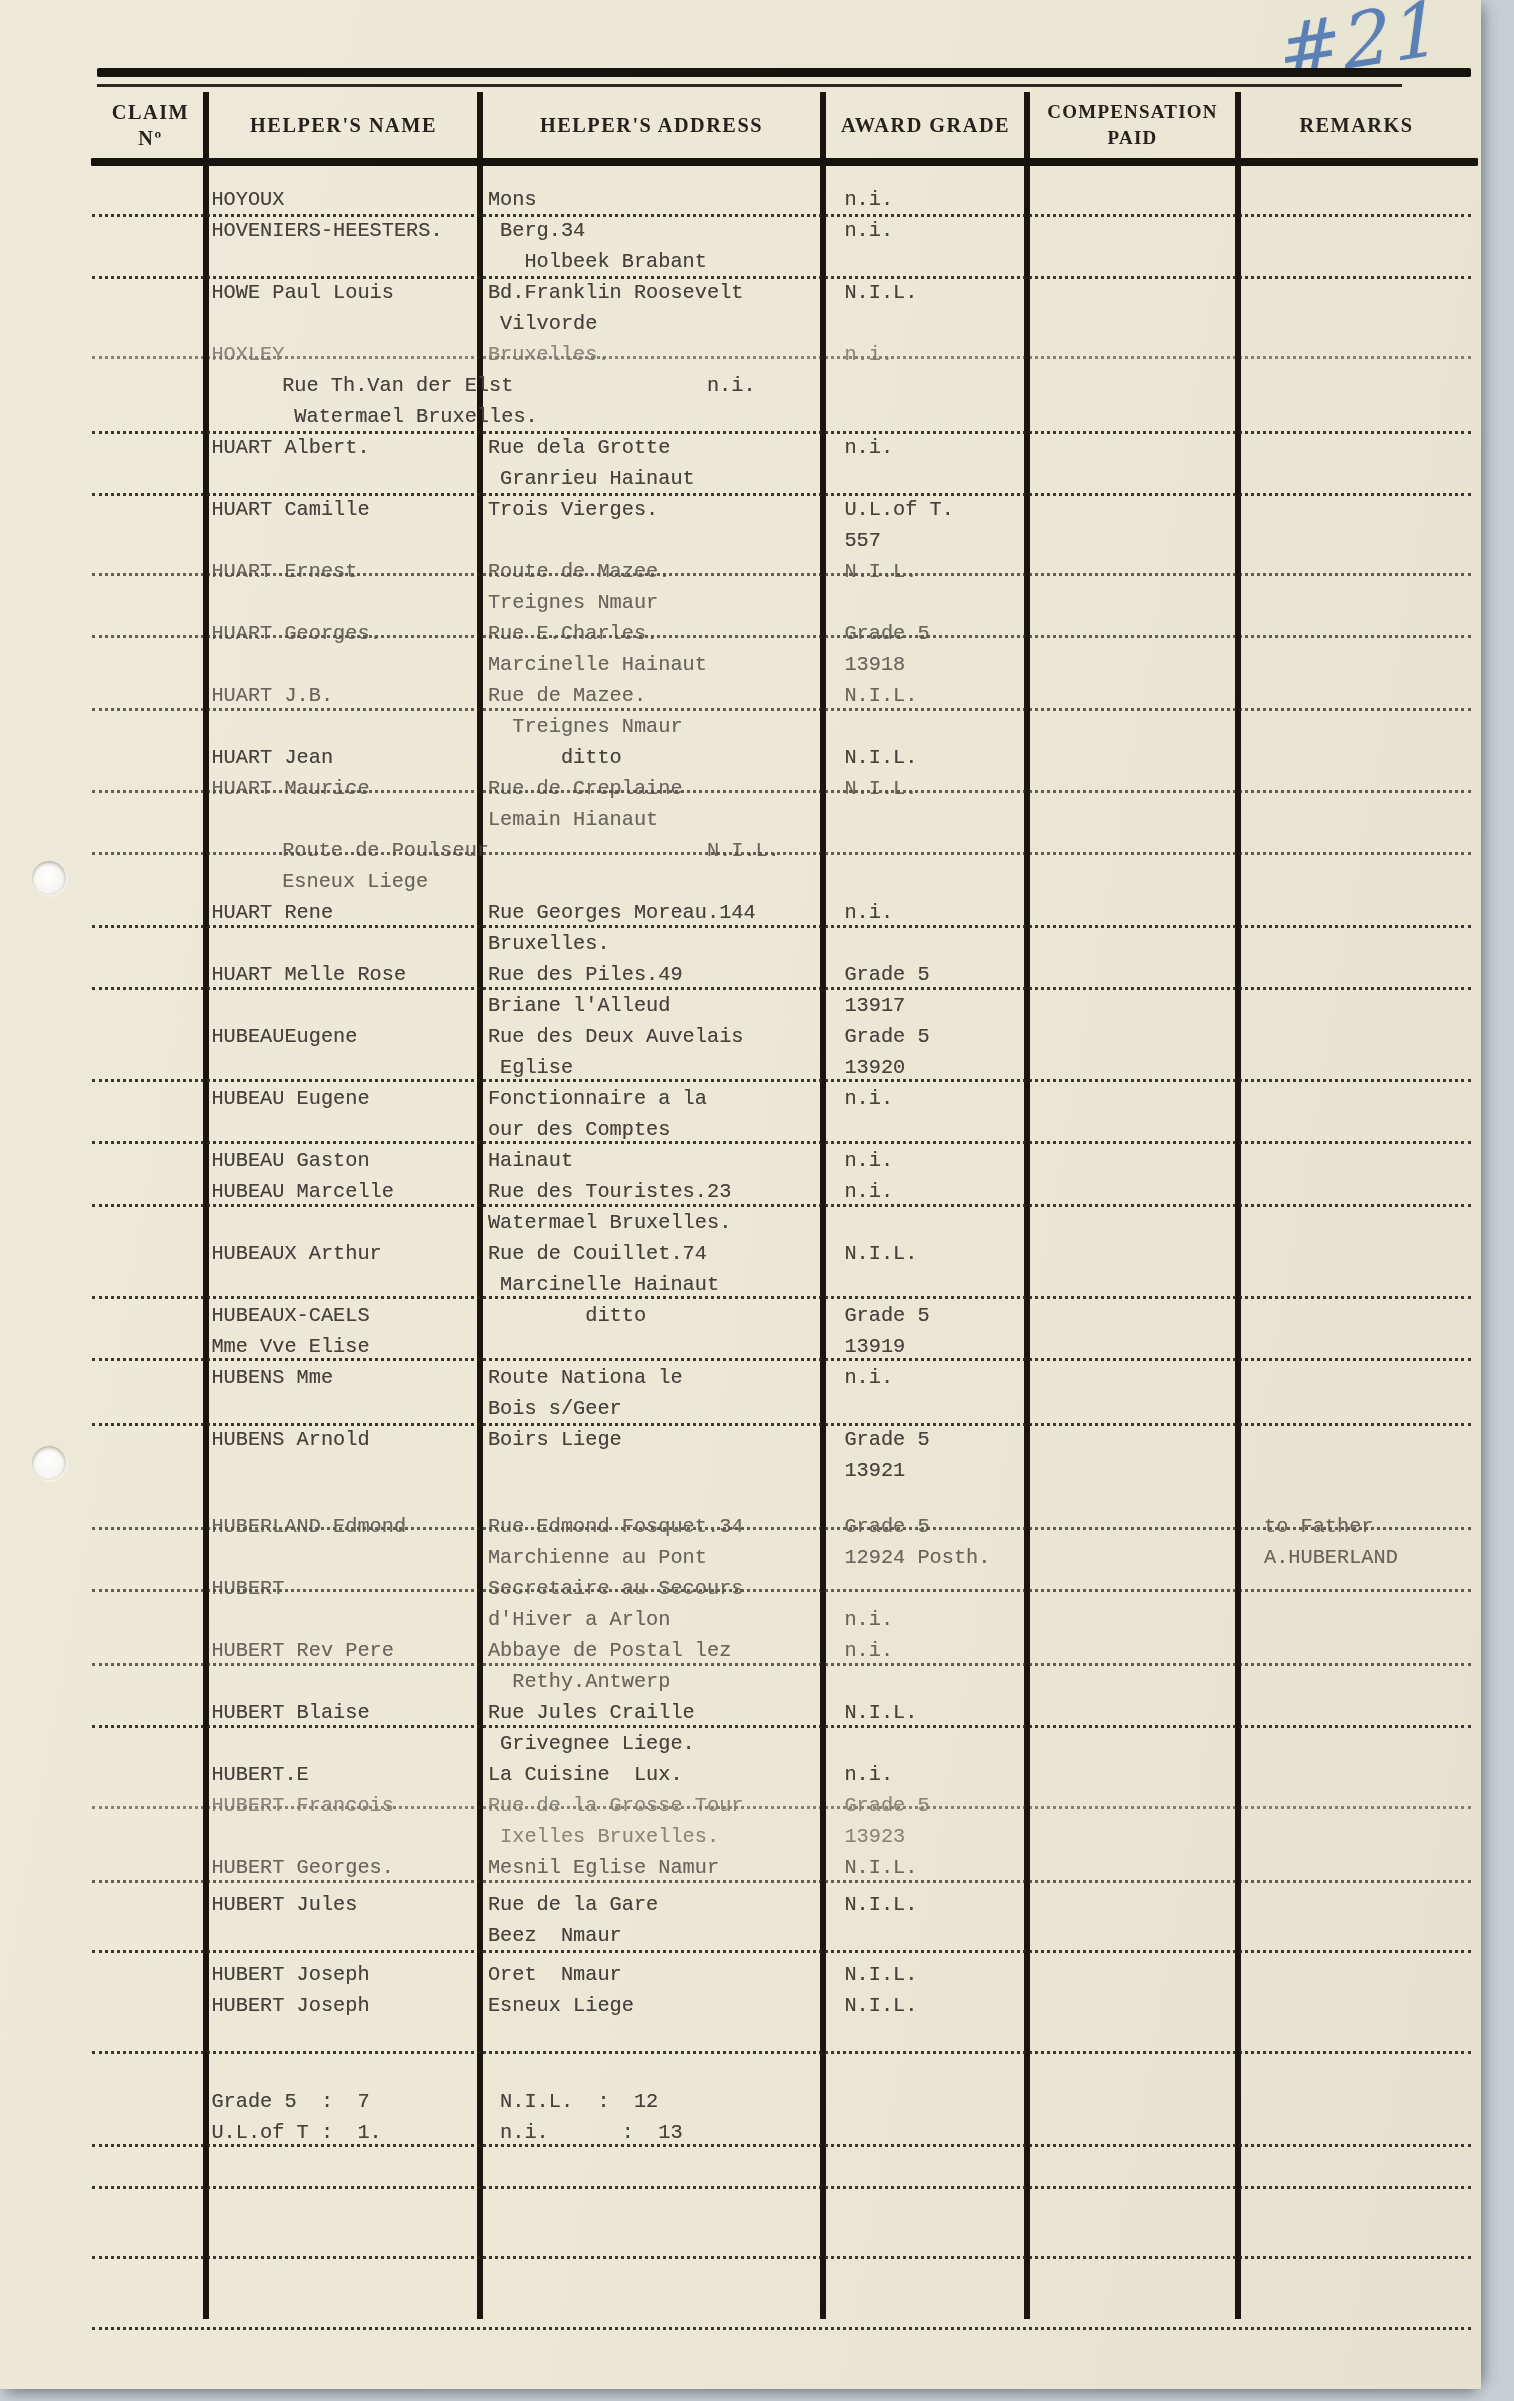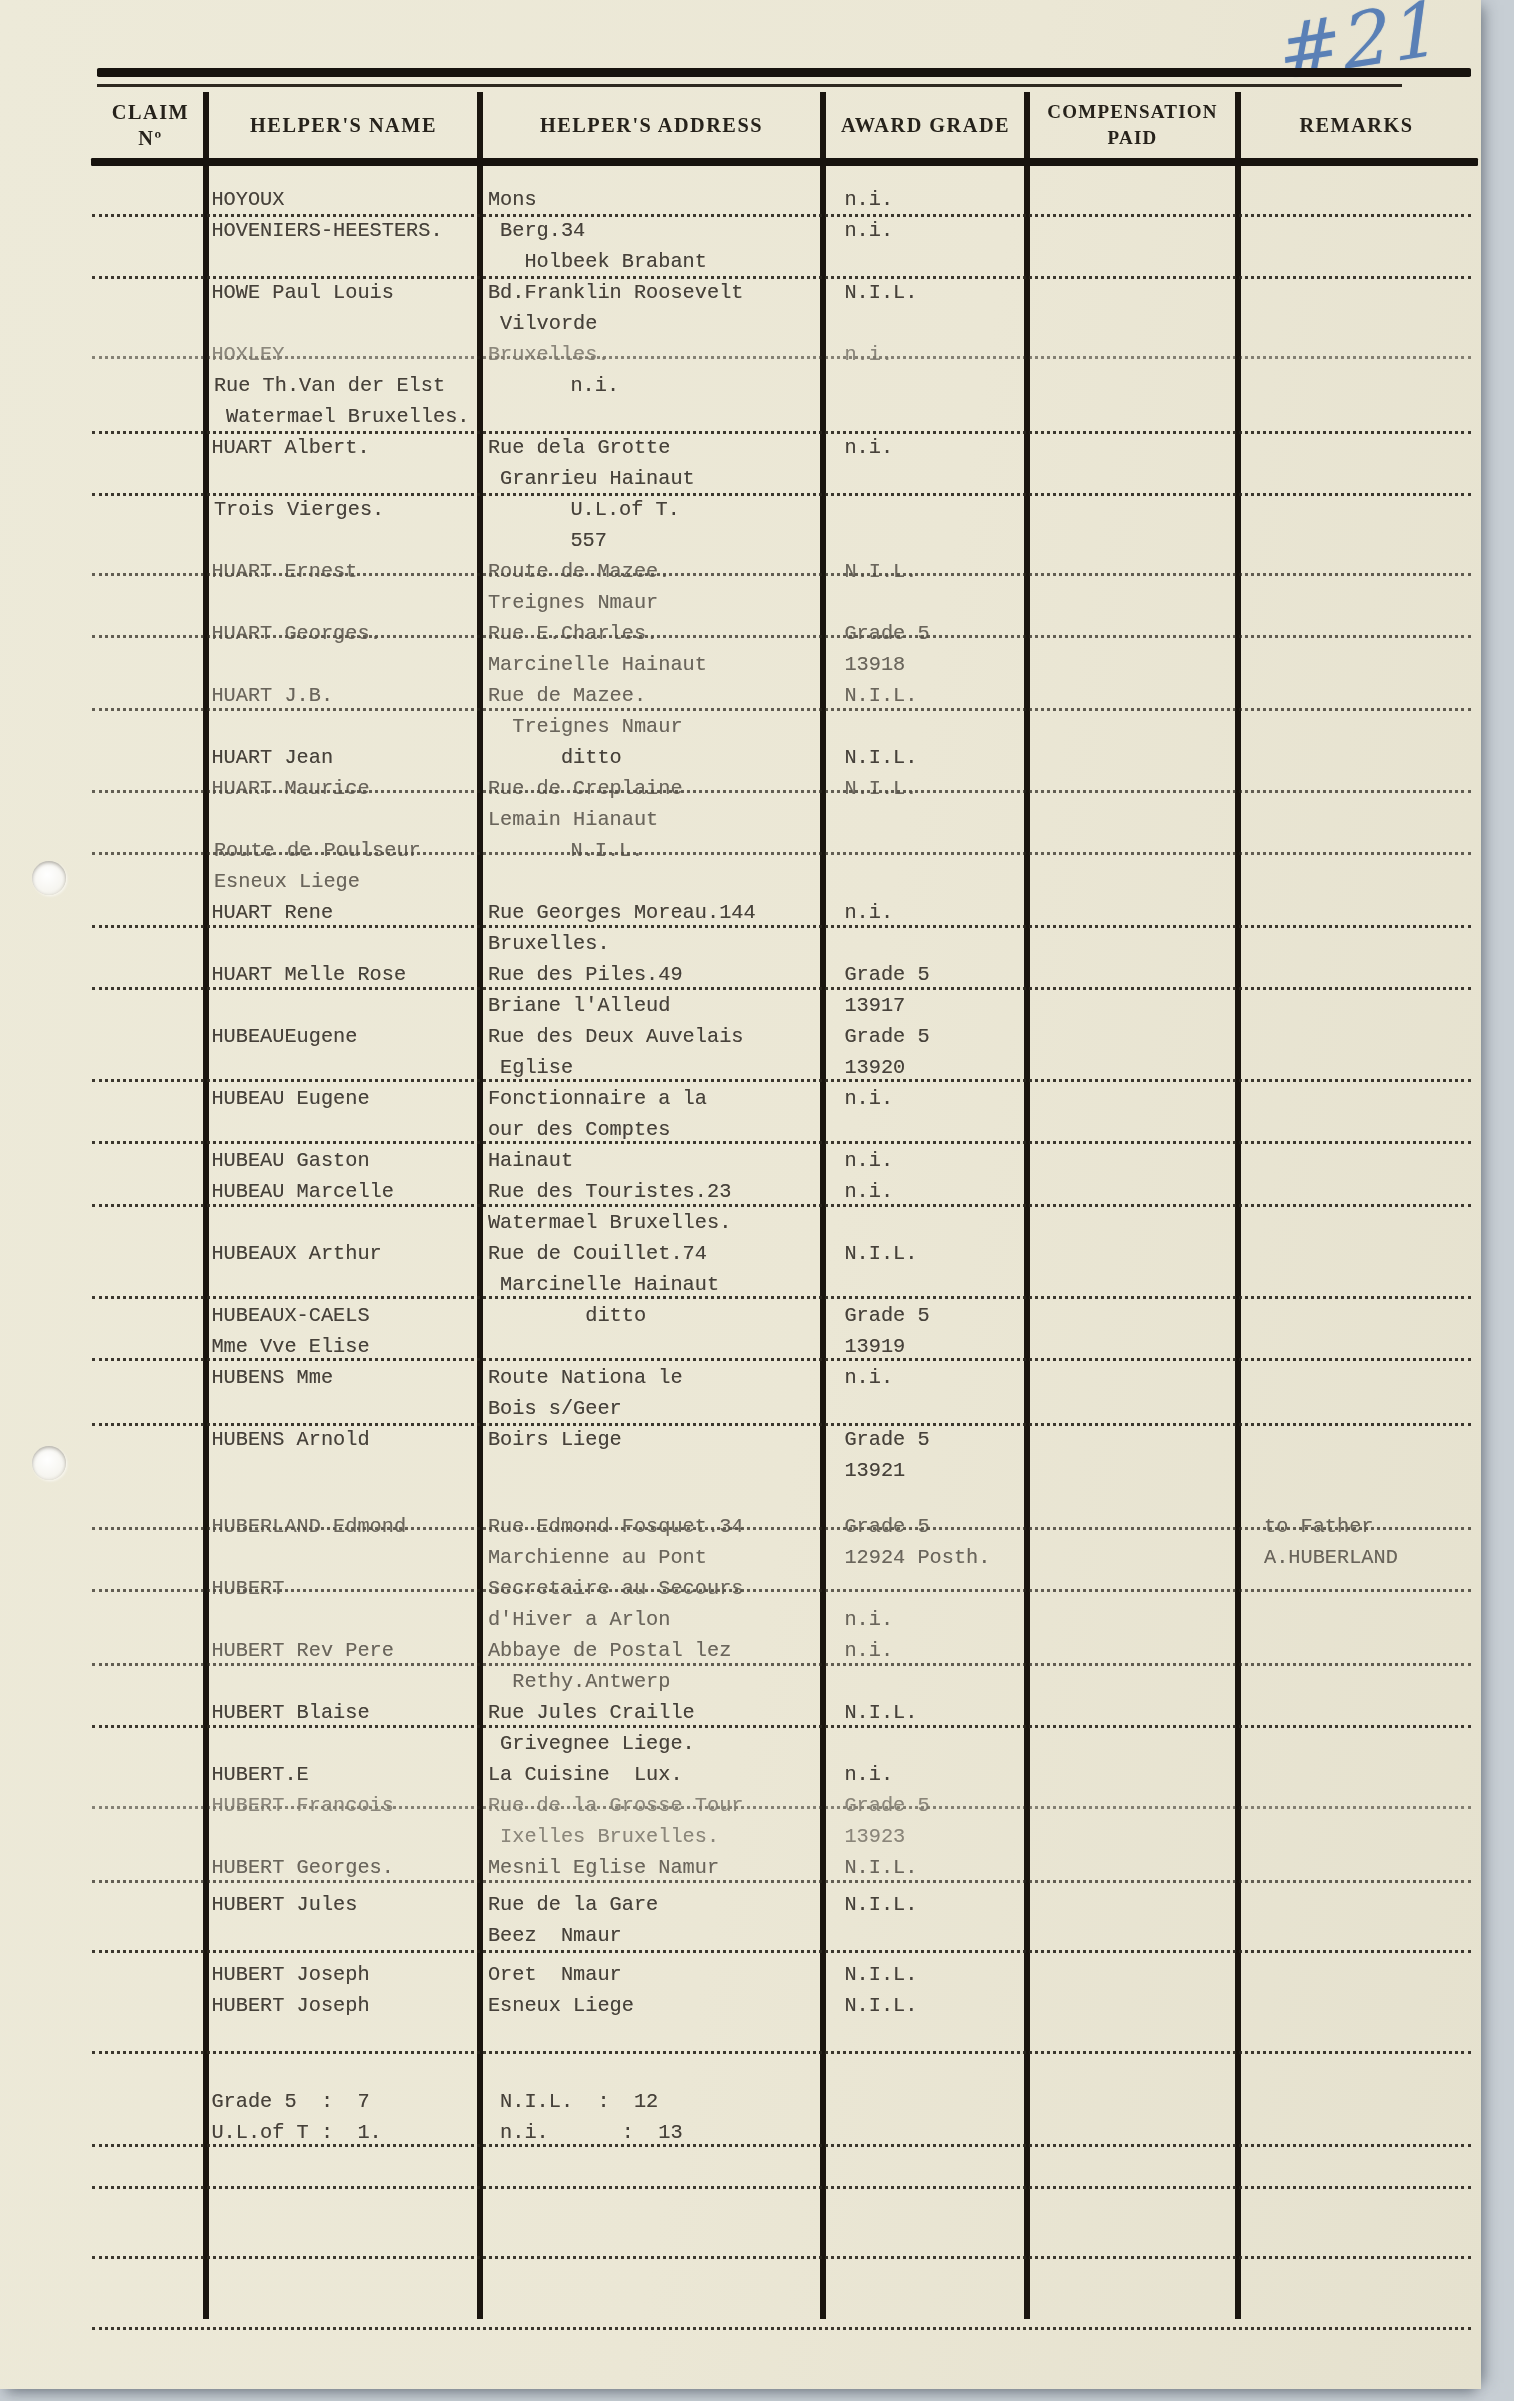--- a/index.html
+++ b/index.html
@@ -19,21 +19,21 @@
     align-items:center;justify-content:center;text-align:center;
     font-family:"Liberation Serif","DejaVu Serif",serif;font-size:20.3px;letter-spacing:1.5px;
     color:#26221b;font-weight:600;line-height:26px;}
   .hc0{left:99px;width:103px}.hc1{left:211px;width:265px}.hc2{left:484px;width:335px}
   .hc3{left:828px;width:195px}.hc4{left:1031px;width:203px;font-size:19px;letter-spacing:1.2px}
   .hc5{left:1242px;width:229px}
   
   #tbody{position:absolute;left:99px;top:184px;width:1374px;
     font-family:"Liberation Mono","DejaVu Sans Mono",monospace;font-size:20.3px;
     color:#46413a;}
-  .row{position:relative;display:flex;align-items:flex-start;}
+  .row{position:relative;display:flex;align-items:flex-start;justify-content:space-between;}
   .row.faded{opacity:.58}.row.mid{opacity:.78}
   .cell{box-sizing:border-box;flex:0 0 auto;}
   .c0{width:105px}.c1{width:274px;padding-left:7.4px}.c2{width:343px;padding-left:9.9px}
   .c3{width:204px;padding-left:23.4px}.c4{width:211px}.c5{width:238px;padding-left:28px}
   .line{height:31px;line-height:31px;white-space:pre;text-shadow:0 0 0.6px rgba(64,58,48,.45);}
   .sep{position:absolute;left:-7.4px;width:1379px;height:0;
     border-top:3.7px dotted rgba(40,35,28,.9);z-index:3;pointer-events:none;}
   .sep-s1{top:16.6px}.sep-u{top:28px}.sep-s2{top:58px}.sep-e{bottom:-1.8px}
   
   .handwriting{position:absolute;left:1278px;top:-7.4px;width:203px;
@@ -229,20 +229,24 @@
           <div class="line">&nbsp;</div>
           <div class="line">&nbsp;</div>
         </div>
         <div class="sep sep-e"></div>
       </div>
       <div class="row">
         <div class="cell c0">
           <div class="line">&nbsp;</div>
           <div class="line">&nbsp;</div>
         </div>
+        <div class="cell c1">
+          <div class="line">HUART Camille</div>
+          <div class="line">&nbsp;</div>
+        </div>
         <div class="cell c2">
           <div class="line">Trois Vierges.</div>
           <div class="line">&nbsp;</div>
         </div>
         <div class="cell c3">
           <div class="line">U.L.of T.</div>
           <div class="line">557</div>
         </div>
         <div class="cell c4">
           <div class="line">&nbsp;</div>

